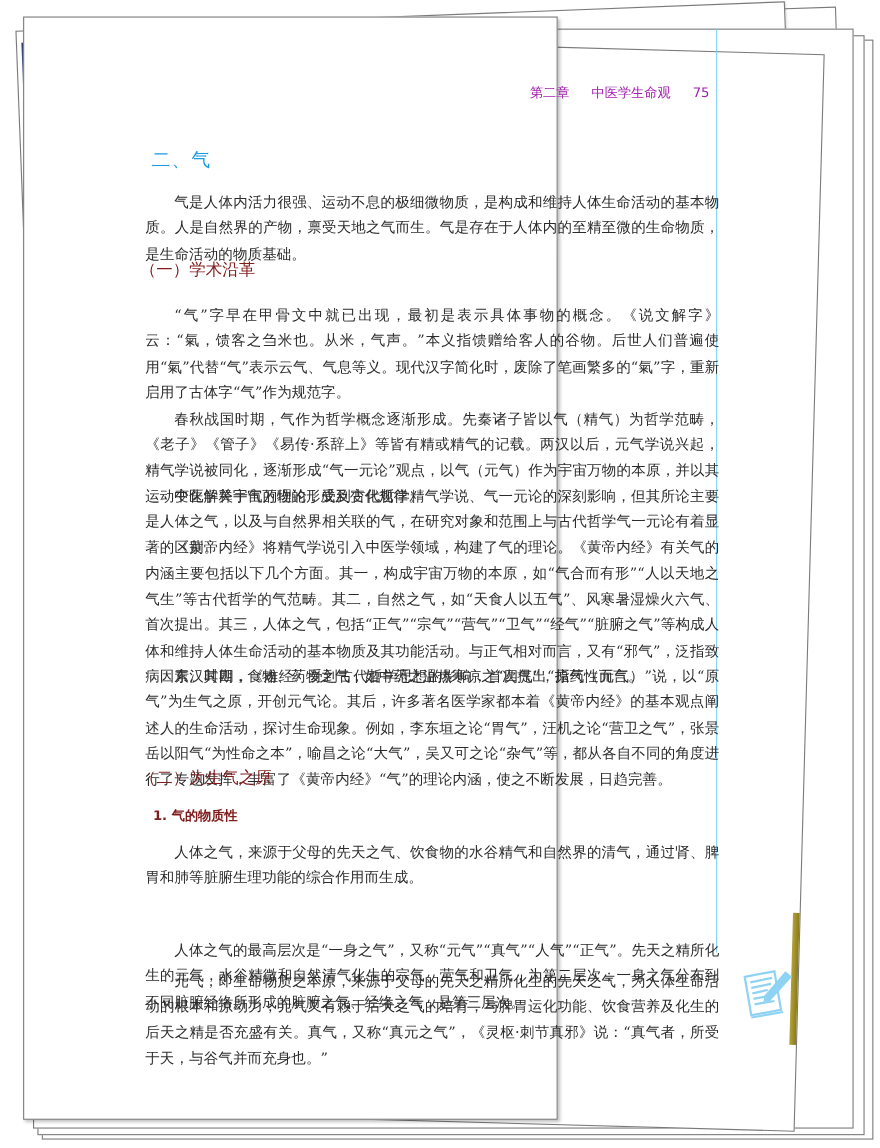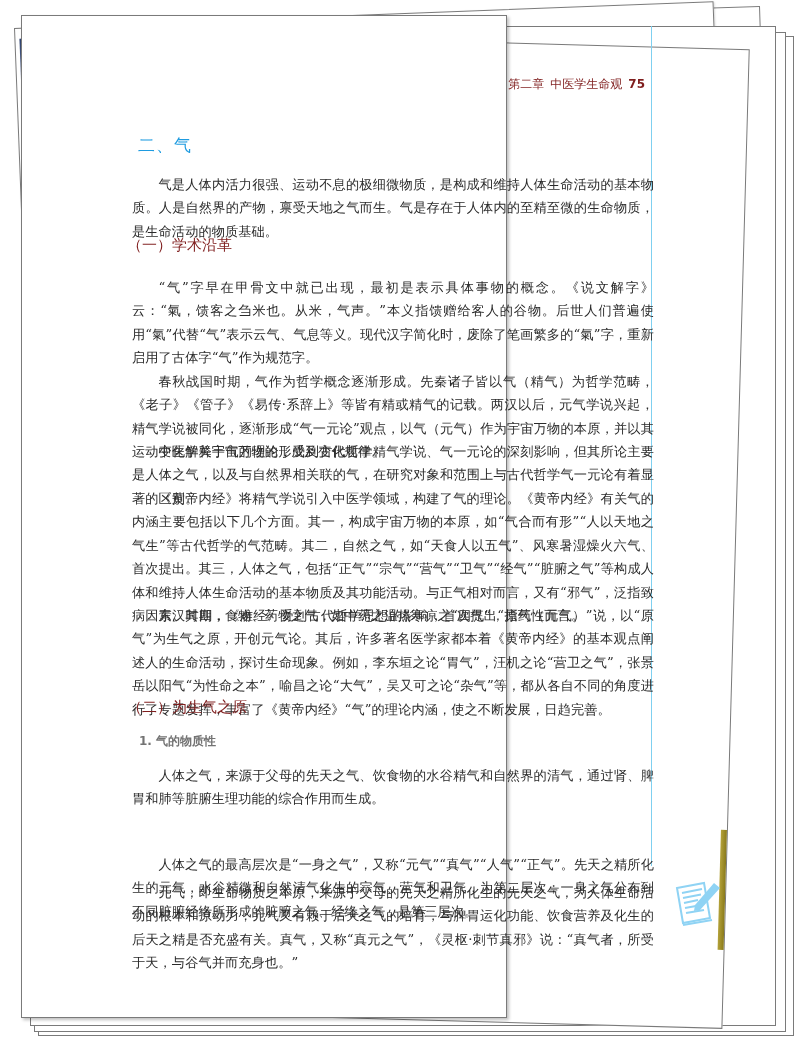--- a/index.html
+++ b/index.html
@@ -39,37 +39,37 @@
       background: #ffffff; border: 1px solid #7a7a7a; box-sizing: border-box;
       box-shadow: 2px 2px 3px rgba(0,0,0,0.25);
     }
     .margin-rule {
       position: absolute; left: 424px; top: 9px; width: 1px; height: 840px;
       background: #7fd0f0;
     }
     .running-head {
       position: absolute; right: 58px; top: 65px;
       font-family: "DejaVu Sans", "Liberation Sans", sans-serif;
-      font-size: 12px; color: #7f1d1d;
-      display: flex; gap: 6px; align-items: baseline;
+      font-size: 12px; color: #a21caf;
+      display: flex; gap: 20px; align-items: baseline;
     }
-    .running-head .pn { font-weight: bold; font-size: 12px; }
+    .running-head .pn { font-weight: normal; font-size: 12px; }
     .sec-title {
       position: absolute; left: 138px; top: 134px;
       font-family: "DejaVu Sans", "Liberation Sans", sans-serif;
       font-size: 17px; color: #1e9be0; letter-spacing: 1px;
     }
     .para { position: absolute; left: 119px; width: 522px; margin: 13px;
       font-size: 13.2px; line-height: 23.4px; color: #2b2b2b;
       text-indent: 2em; text-align: justify; letter-spacing: 0.1px; }
     .sub-title { position: absolute; left: 127px;
       font-size: 15px; color: #7f1d1d; }
     .item-title { position: absolute; left: 139px;
       font-family: "DejaVu Sans", "Liberation Sans", sans-serif;
-      font-weight: bold; font-size: 12px; color: #737373; }
+      font-weight: bold; font-size: 12px; color: #7f1d1d; }
 
     .note-icon { position: absolute; left: 674px; top: 880px; width: 48px; height: 48px; }
   </style>
 </head>
 <body>
 
 <div class="back-page bp-top-tilt"></div>
 <div class="back-page bp-left-tilt">
   <div class="navy-strip"></div>
 </div>

